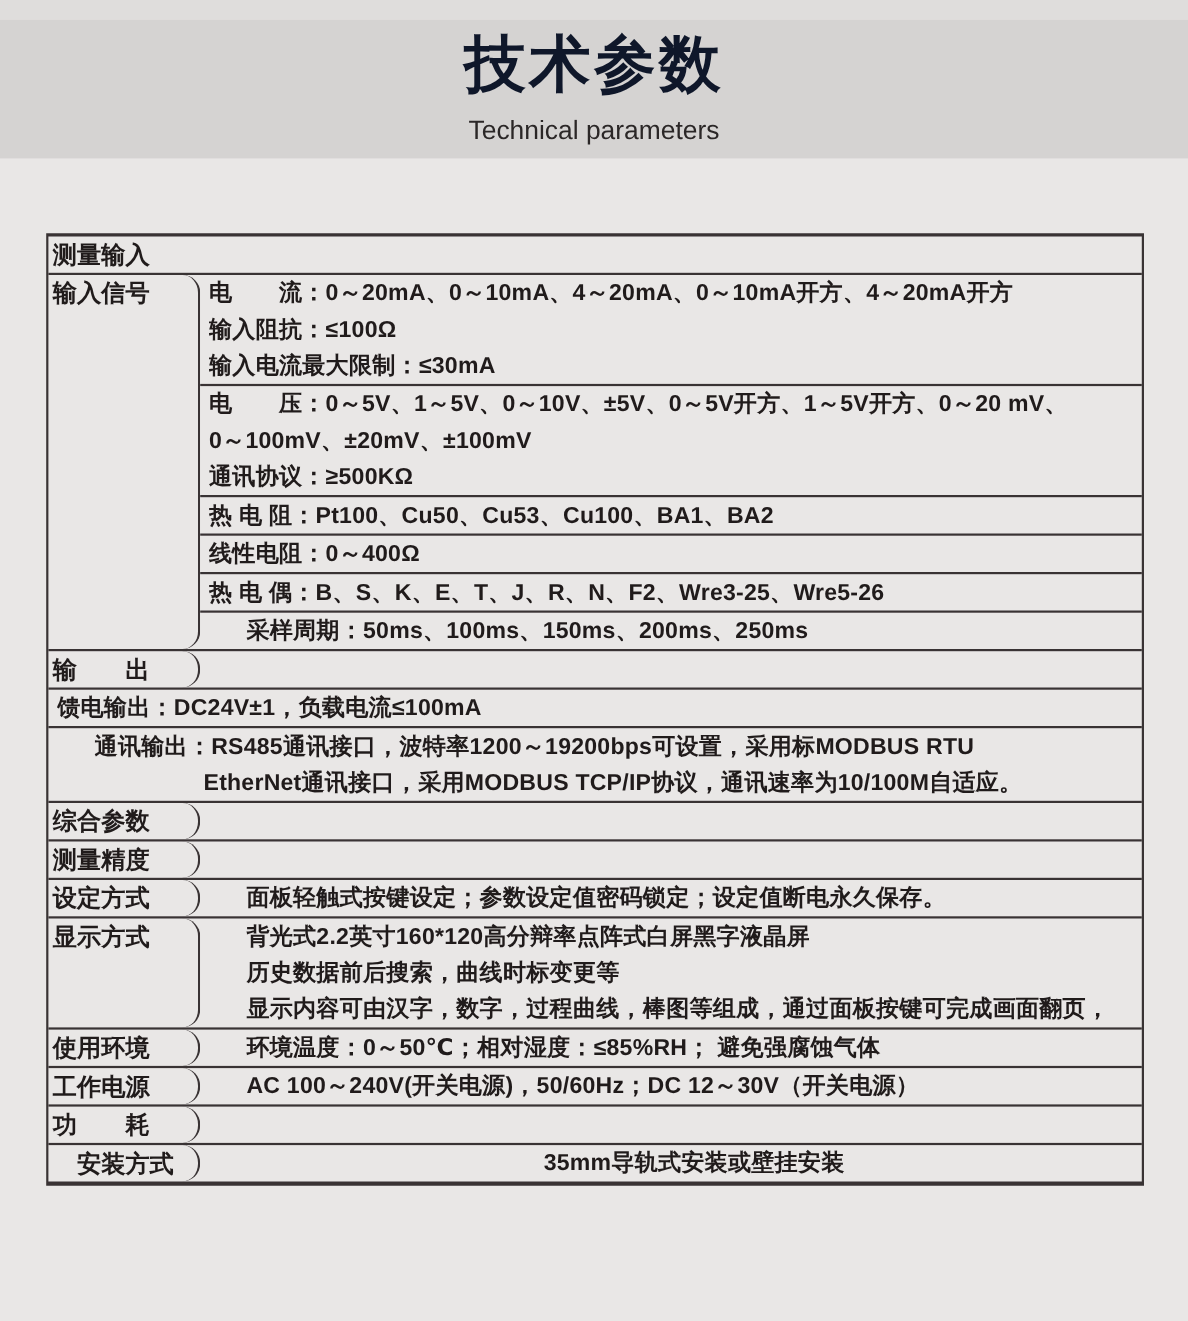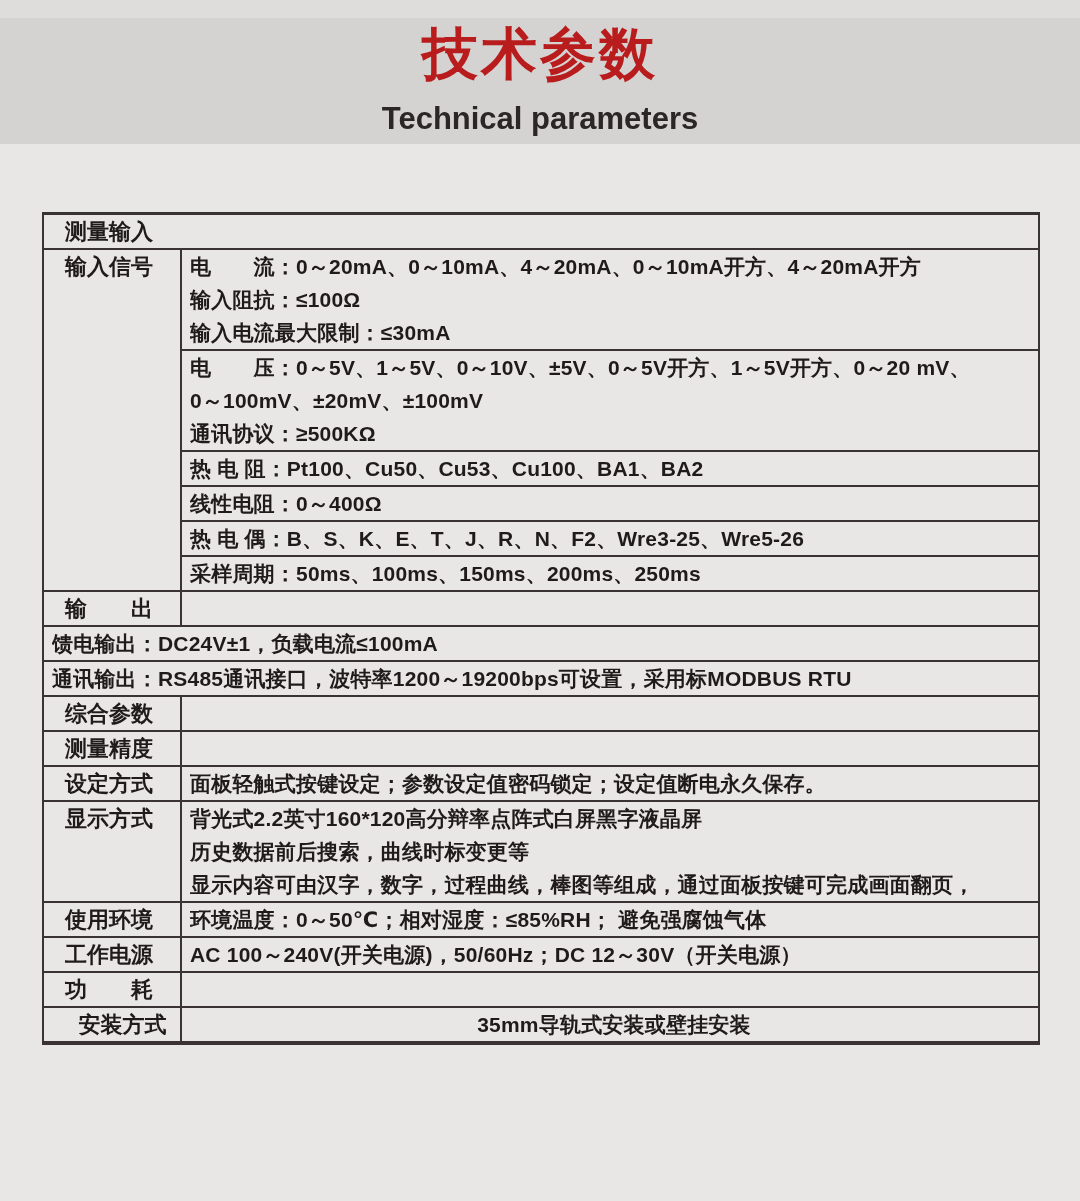--- a/index.html
+++ b/index.html
@@ -18,43 +18,43 @@
   }
   .header-band {
     position: absolute; top: 18px; left: 0; width: 100%; height: 126px;
     background: var(--band-bg, #d5d3d2);
     display: flex; flex-direction: column; align-items: center; justify-content: center;
     text-align: center;
   }
   .title {
     margin: 0;
     font-size: 56px; font-weight: 900; letter-spacing: 3px;
-    color: #b91c1c; line-height: 1.05;
+    color: #0f172a; line-height: 1.05;
   }
   .subtitle {
-    font-size: 31px; font-weight: 700; color: #2b2727; margin-top: 17px;
+    font-size: 24px; font-weight: 400; color: #2b2727; margin-top: 17px;
   }
   .spec-table {
     position: absolute; left: 42px; top: 212px; width: 998px;
     border: 2px solid var(--border, #393334);
     border-top-width: 3px; border-bottom-width: 4px;
   }
   .t-row { display: flex; border-bottom: 2px solid var(--border, #393334); }
   .t-row:last-child { border-bottom: none; text-align: center; }
   .t-label {
     flex: 0 0 138px; width: 138px;
     border-right: 2px solid var(--border, #393334);
-    padding-left: 21px;
+    padding-left: 4px;
     font-size: 22px; font-weight: 700; line-height: 33px;
-    white-space: pre; overflow: hidden;
+    white-space: pre; overflow: hidden; border-radius: 16px;
   }
   .t-row.full .t-label { flex: 1 1 auto; width: auto; border-right: none; }
   .t-cells { flex: 1 1 auto; min-width: 0; display: flex; flex-direction: column; }
   .t-cell { border-bottom: 2px solid var(--border, #393334); padding-left: 8px; }
-  .t-cell:last-child { border-bottom: none; }
+  .t-cell:last-child { border-bottom: none; margin-left: 34px; }
   .t-line {
     font-size: 21px; font-weight: 700; line-height: 33px; height: 33px;
     white-space: pre; overflow: hidden; letter-spacing: 0.2px;
   }
   .t-line.ind { padding-left: 99px; }
 </style>
 </head>
 <body>
 
 <div class="top-strip"></div>
@@ -103,20 +103,21 @@
         </div>
       </div>
     </div>
     <div class="t-row">
       <div class="t-cells">
         <div class="t-cell">
           <div class="t-line">馈电输出：DC24V±1，负载电流≤100mA</div>
         </div>
         <div class="t-cell">
           <div class="t-line">通讯输出：RS485通讯接口，波特率1200～19200bps可设置，采用标MODBUS RTU</div>
+          <div class="t-line ind">EtherNet通讯接口，采用MODBUS TCP/IP协议，通讯速率为10/100M自适应。</div>
         </div>
       </div>
     </div>
     <div class="t-row">
       <div class="t-label">综合参数</div>
       <div class="t-cells">
         <div class="t-cell">
           <div class="t-line"></div>
         </div>
       </div>

